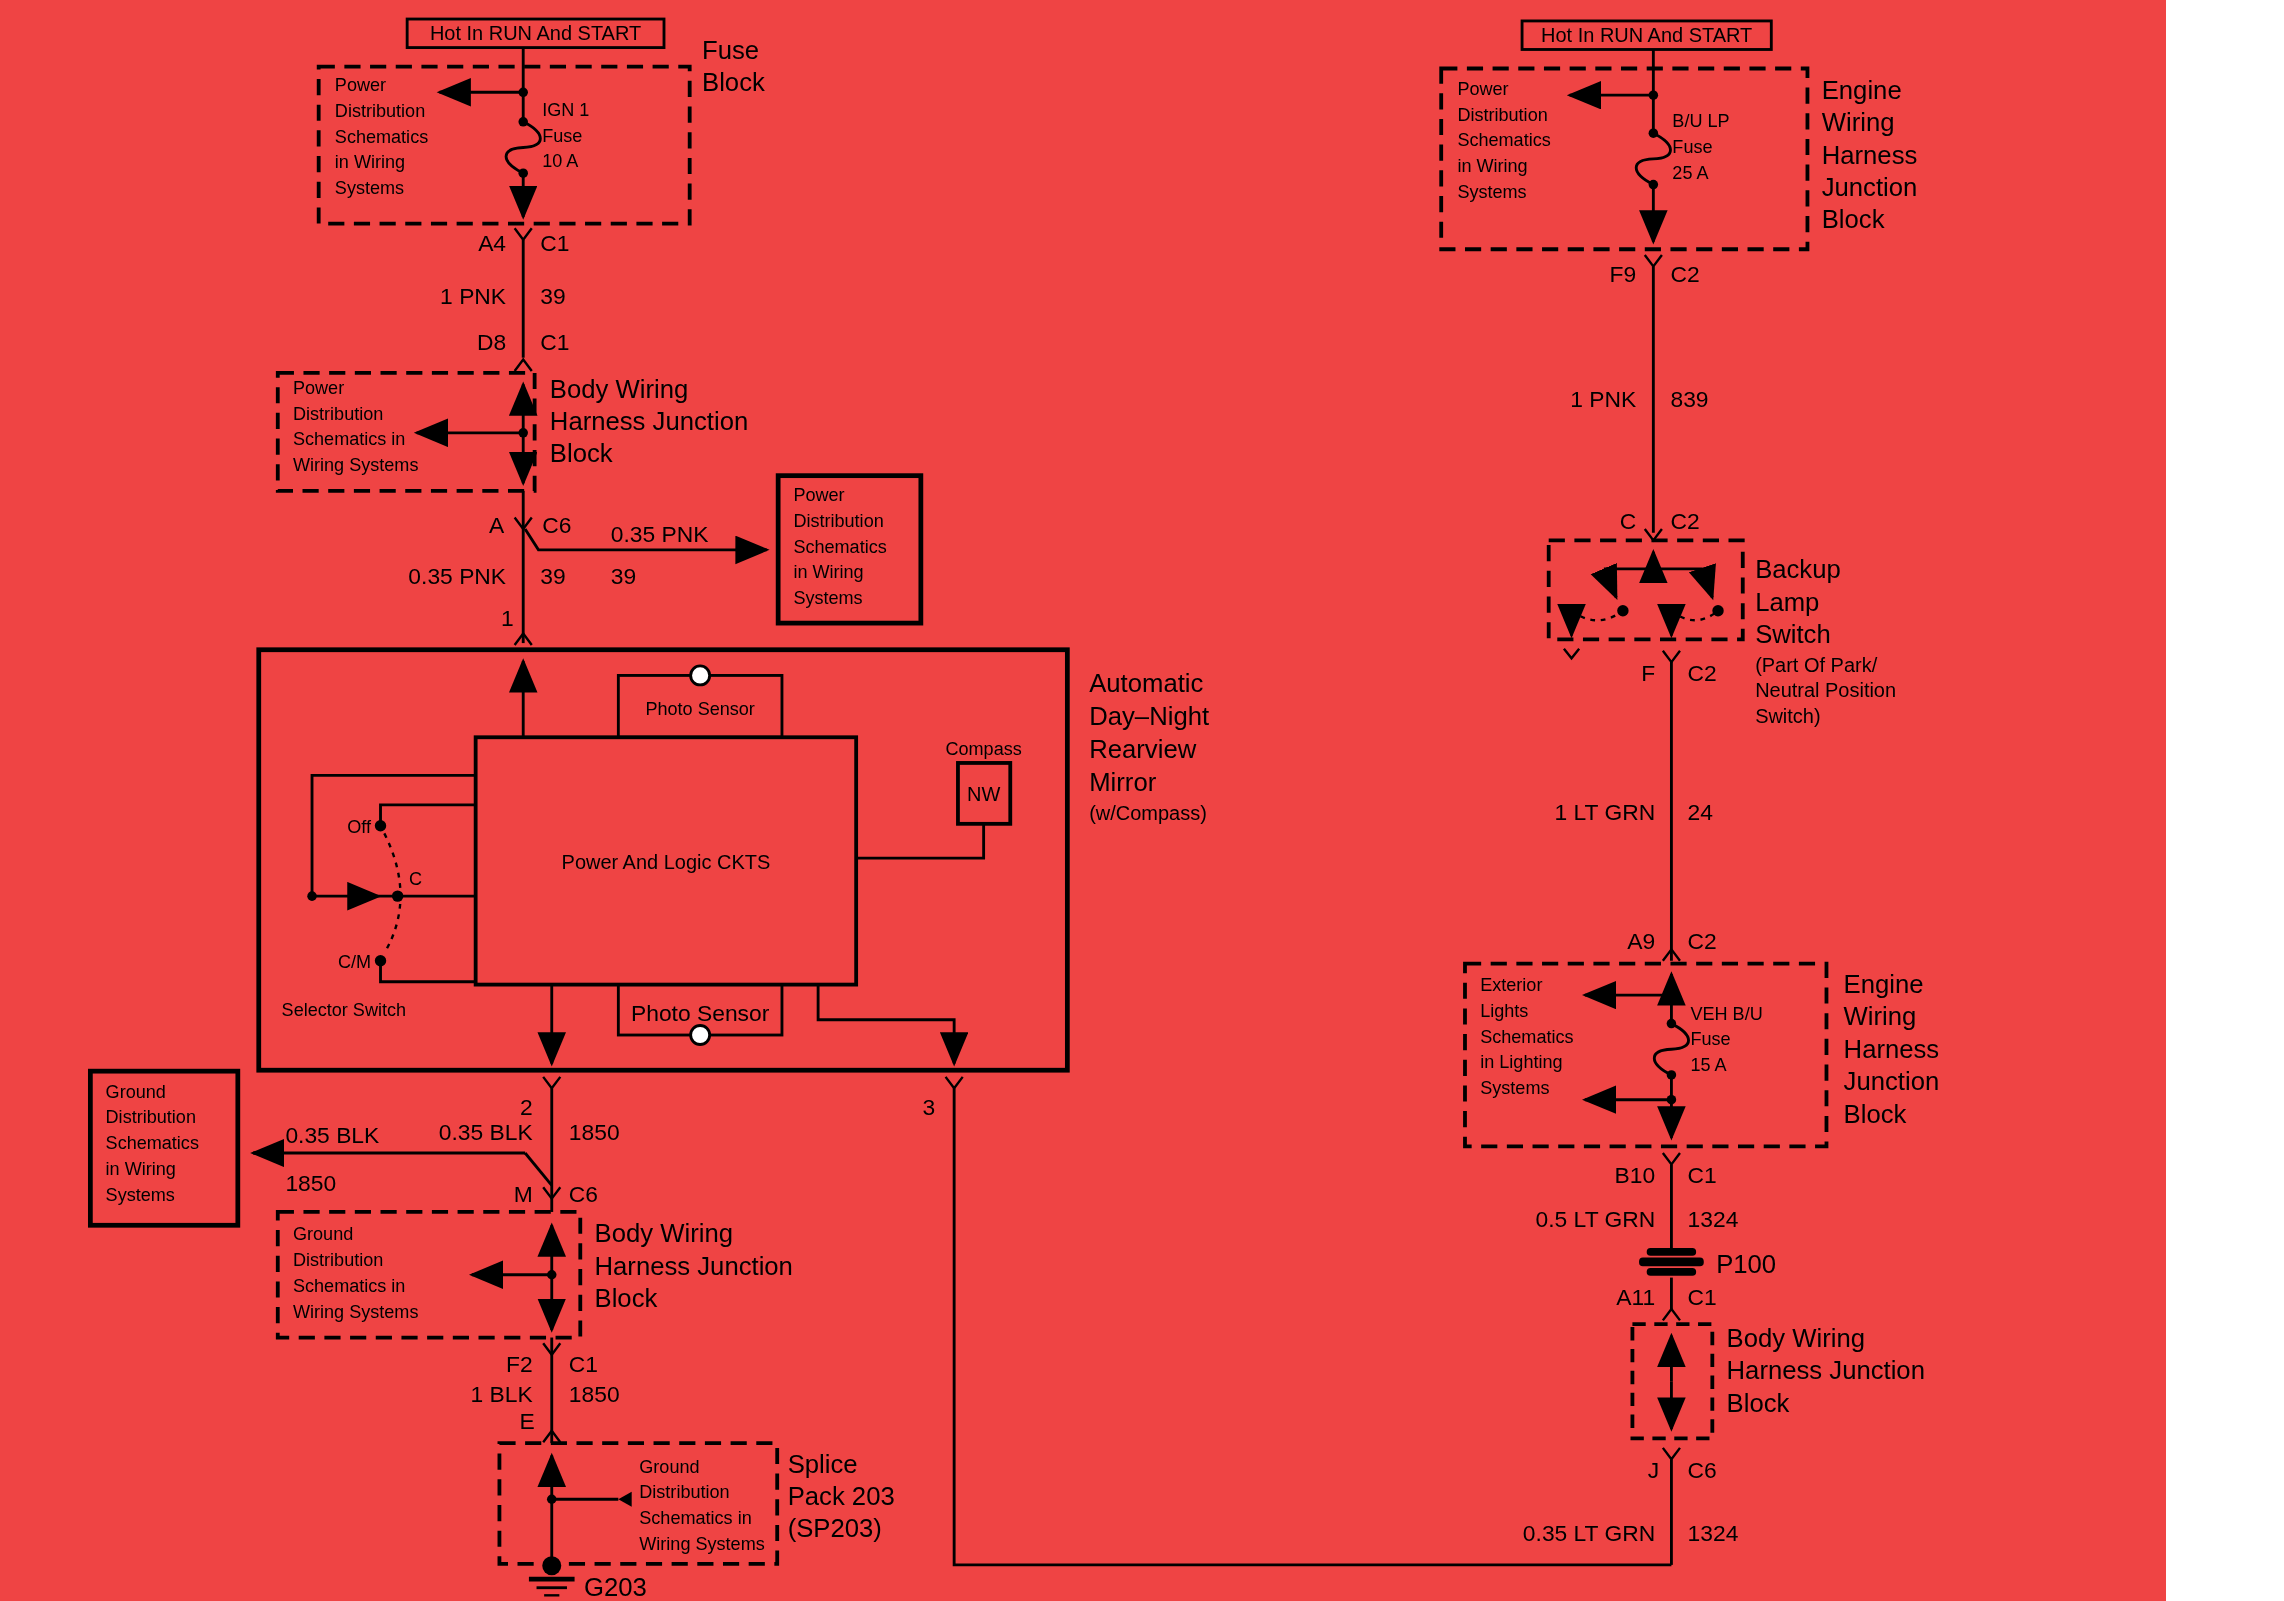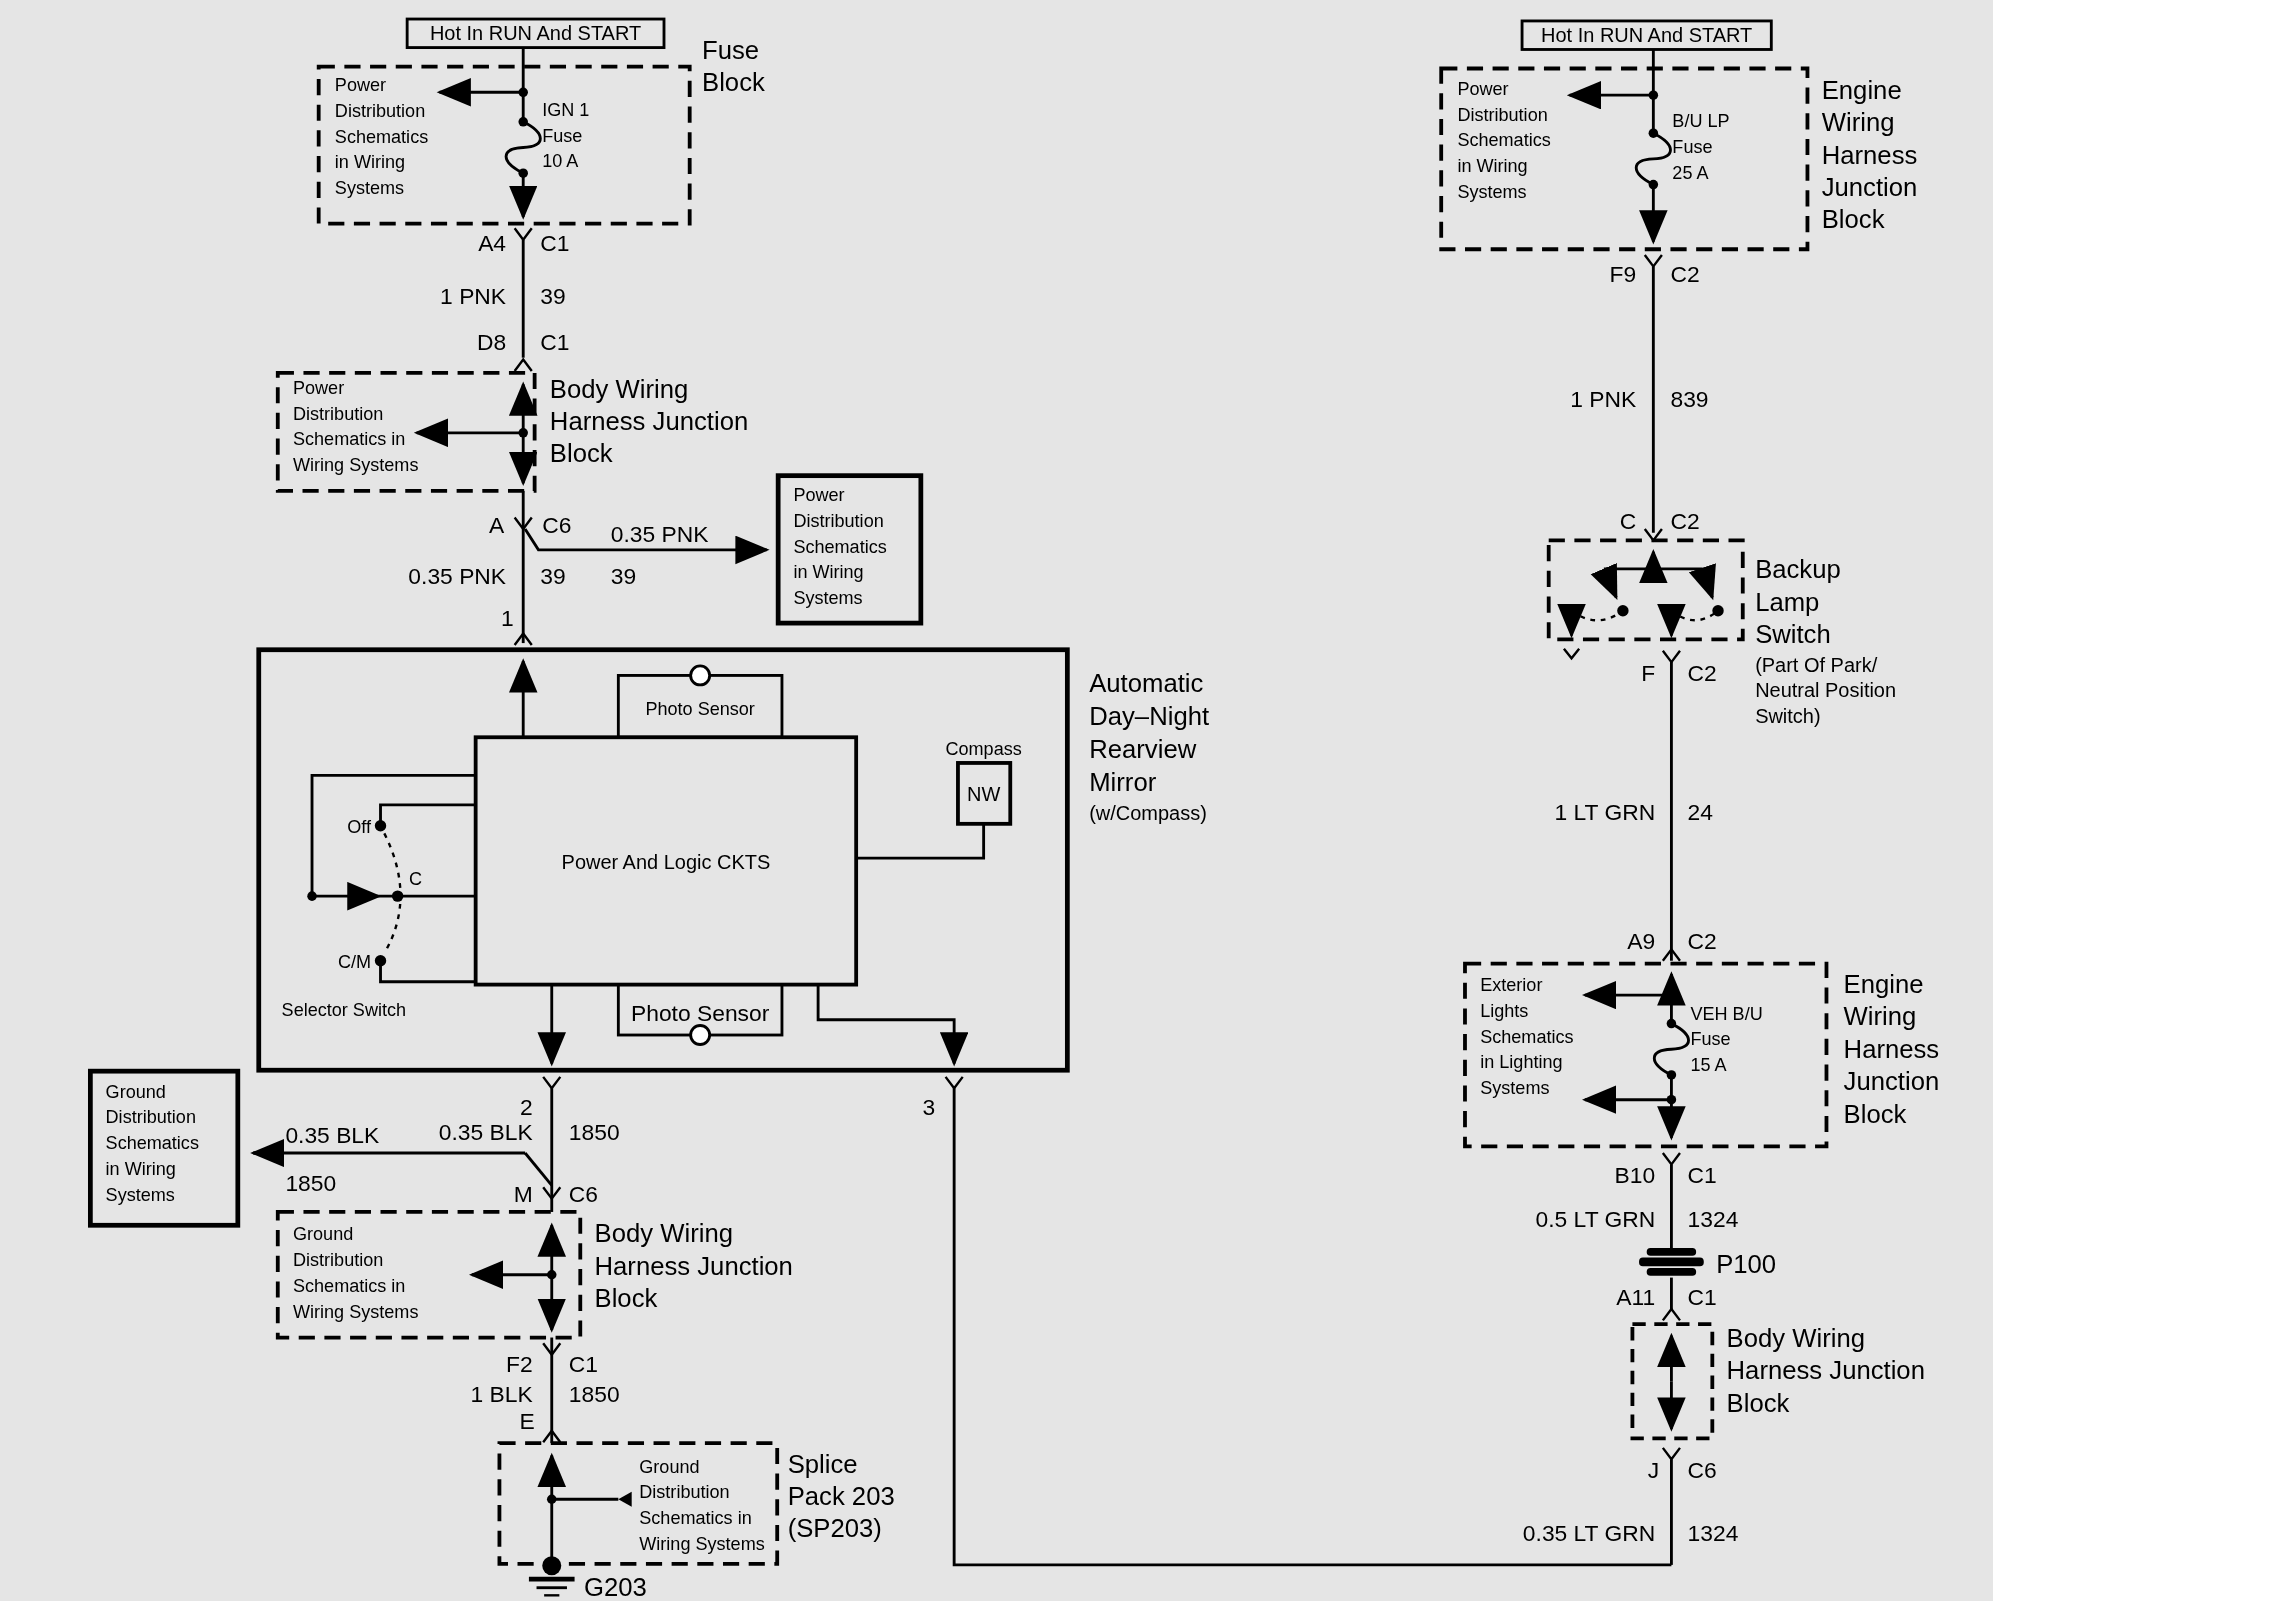--- a/index.html
+++ b/index.html
@@ -1,16 +1,16 @@
 <!DOCTYPE html>
 <html style="font-size:15px"><head>
 <meta charset="utf-8">
 <style>
   html,body{margin:0;padding:0;background:#ffffff;}
-  .page{position:relative;width:1993px;height:1602px;background:#e5e5e5;overflow:hidden;}
+  .page{position:relative;width:2166px;height:1602px;background:#ef4444;overflow:hidden;}
   svg{font-family:"Liberation Sans", sans-serif;}
   text{fill:#000;}
   .t19{font-size:19px;}
   .t21{font-size:21px;}
   .t24{font-size:24px;}
   .t27{font-size:27px;}
   .bold{font-weight:bold;}
   .mid{text-anchor:middle;}
   .end{text-anchor:end;}
   .w{stroke:#000;stroke-width:3;fill:none;}

